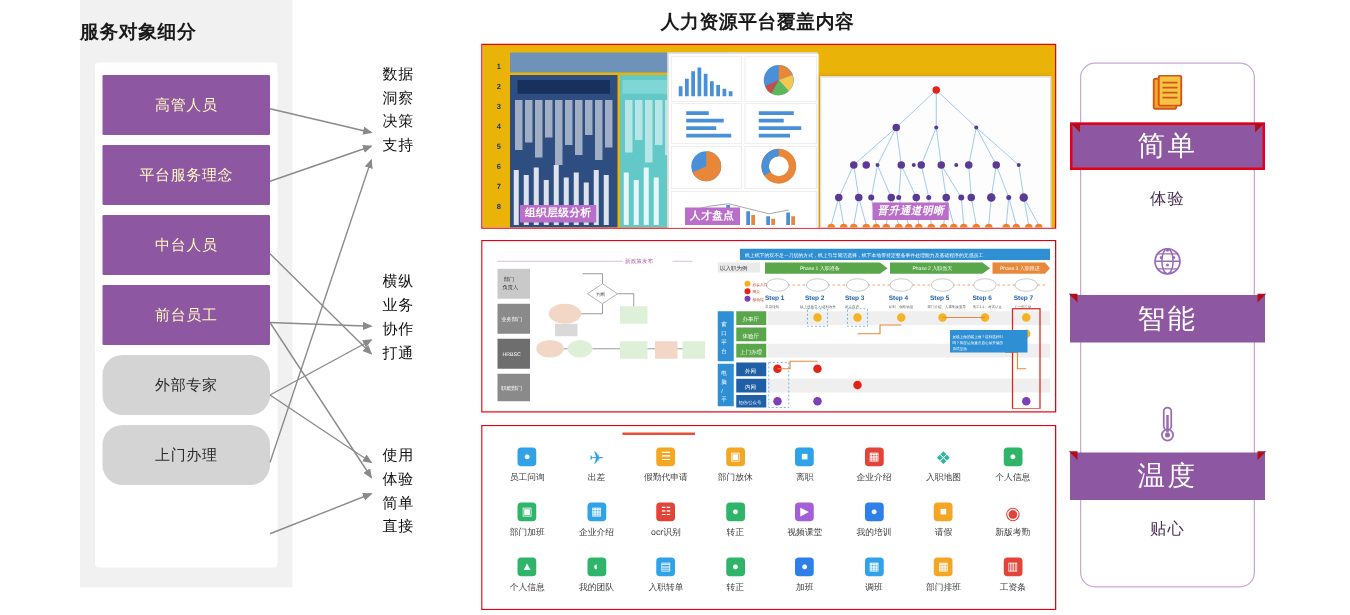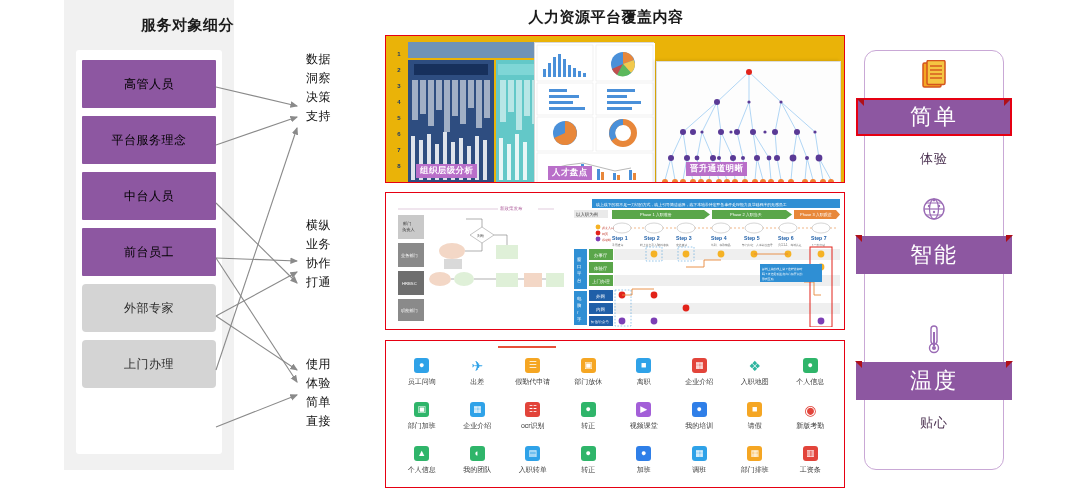--- a/index.html
+++ b/index.html
@@ -12,38 +12,38 @@
   .stage { position: relative; width: 1080px; height: 492px; }
 
   
   .left-panel {
     position: absolute; left: 64px; top: 0px;
     width: 170px; height: 470px;
     background: #f1f1f1;
   }
   .left-title {
     position: absolute; left: 64px; top: 16px; width: 170px;
-    text-align: right; font-size: 15px; font-weight: bold; color: #1a1a1a;
+    text-align: left; font-size: 15px; font-weight: bold; color: #1a1a1a;
     letter-spacing: 0.5px;
   }
   .left-inner {
     position: absolute; left: 76px; top: 50px;
     width: 146px; height: 404px;
     background: #ffffff;
     border-radius: 3px;
   }
   .seg-list { position: absolute; left: 82px; top: 60px; width: 134px; }
   .seg {
     height: 48px; margin-bottom: 8px;
     display: flex; align-items: center; justify-content: center;
-    font-size: 12px; color: #000000;
+    font-size: 12px; color: #fef9c3;
     letter-spacing: 0.5px;
   }
   .seg.purple { background: #8d57a1; border-radius: 1px; }
-  .seg.gray { background: #d4d4d4; color: #2b2b2b; border-radius: 4px; }
+  .seg.gray { background: #d4d4d4; color: #2b2b2b; border-radius: 16px; }
 
   
   .outcome {
     position: absolute; width: 56px;
     font-size: 12px; font-weight: normal; color: #111111;
     line-height: 19px; letter-spacing: 0.5px;
   }
   #outcome-0 { left: 306px; top: 50px; }
   #outcome-1 { left: 306px; top: 216px; }
   #outcome-2 { left: 306px; top: 355px; }
@@ -84,21 +84,21 @@
     background: #fdfdfd; border: 0.6px solid #dcdcdc;
     box-shadow: -2px -1px 3px rgba(0,0,0,0.10);
   }
   .cap {
     position: absolute; font-size: 8.5px; color: #ffffff; font-weight: bold;
     background: #b96fc9; padding: 1px 4px; white-space: nowrap;
     letter-spacing: 0.4px;
   }
   #cap-org  { left: 30px; bottom: 4px; }
   #cap-tal  { left: 162px; bottom: 2px; }
-  #cap-tree { left: 300px; bottom: 6px; }
+  #cap-tree { left: 312px; bottom: 6px; font-style: italic; }
 
   
   .p2 { position: absolute; inset: 0; background: #ffffff; }
   .flow-left { position: absolute; left: 8px; top: 6px; width: 175px; height: 126px; }
   .flow-right { position: absolute; left: 188px; top: 4px; width: 268px; height: 130px; }
 
   
   .p3 { position: absolute; inset: 0; background: #ffffff; padding: 8px 6px 4px 6px; }
   .redline { position: absolute; left: 112px; top: 5px; width: 58px; height: 2px; background: #e8503a; }
   .icon-grid {

